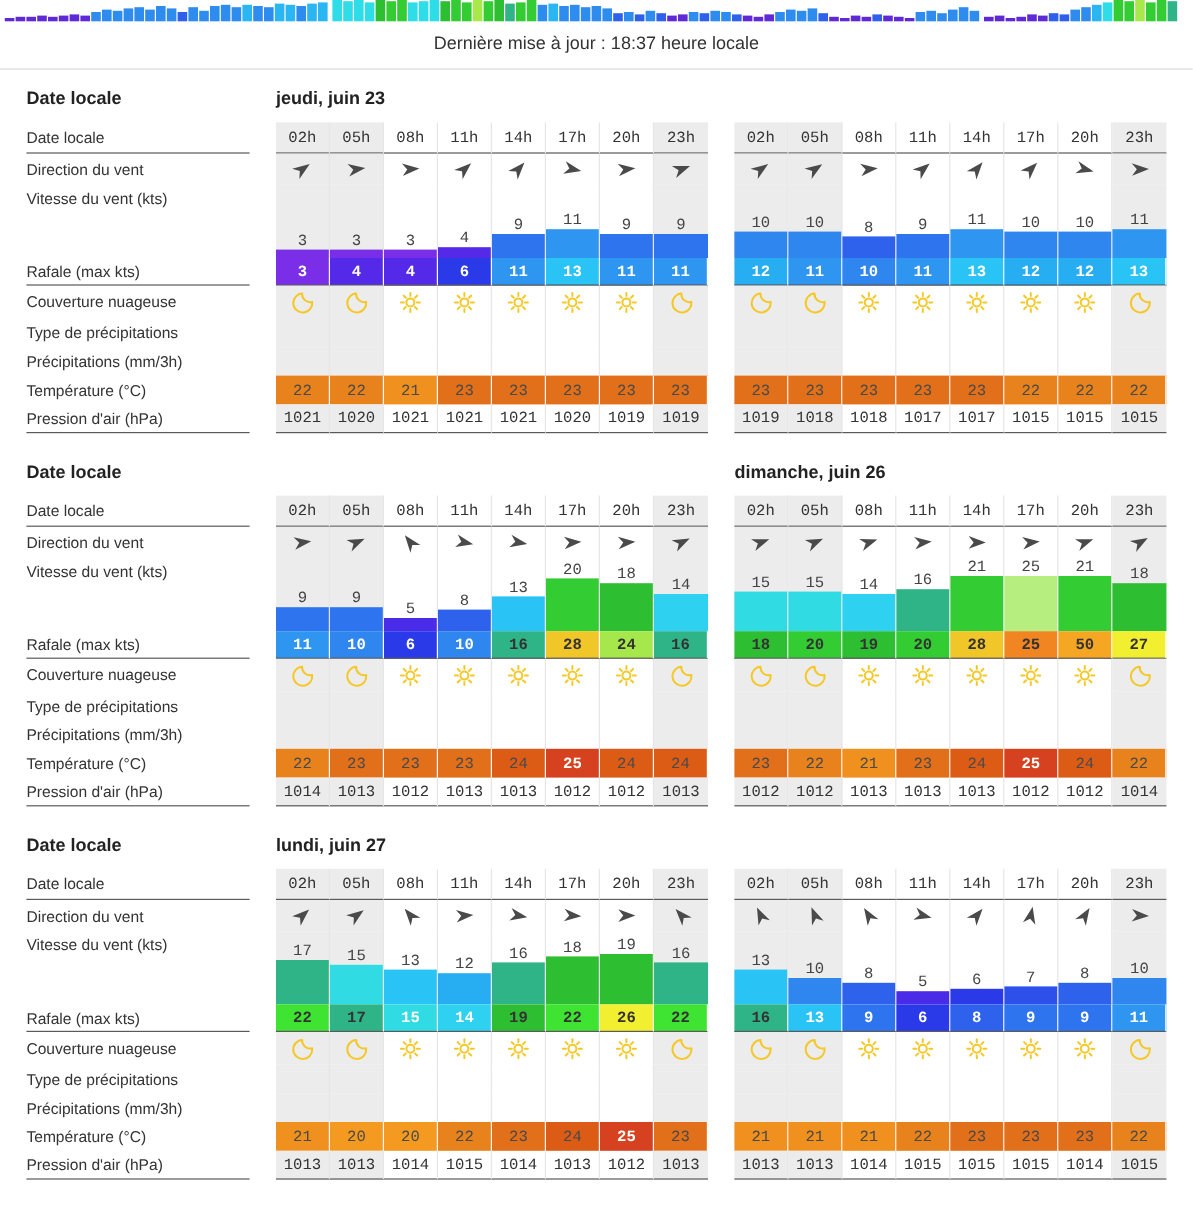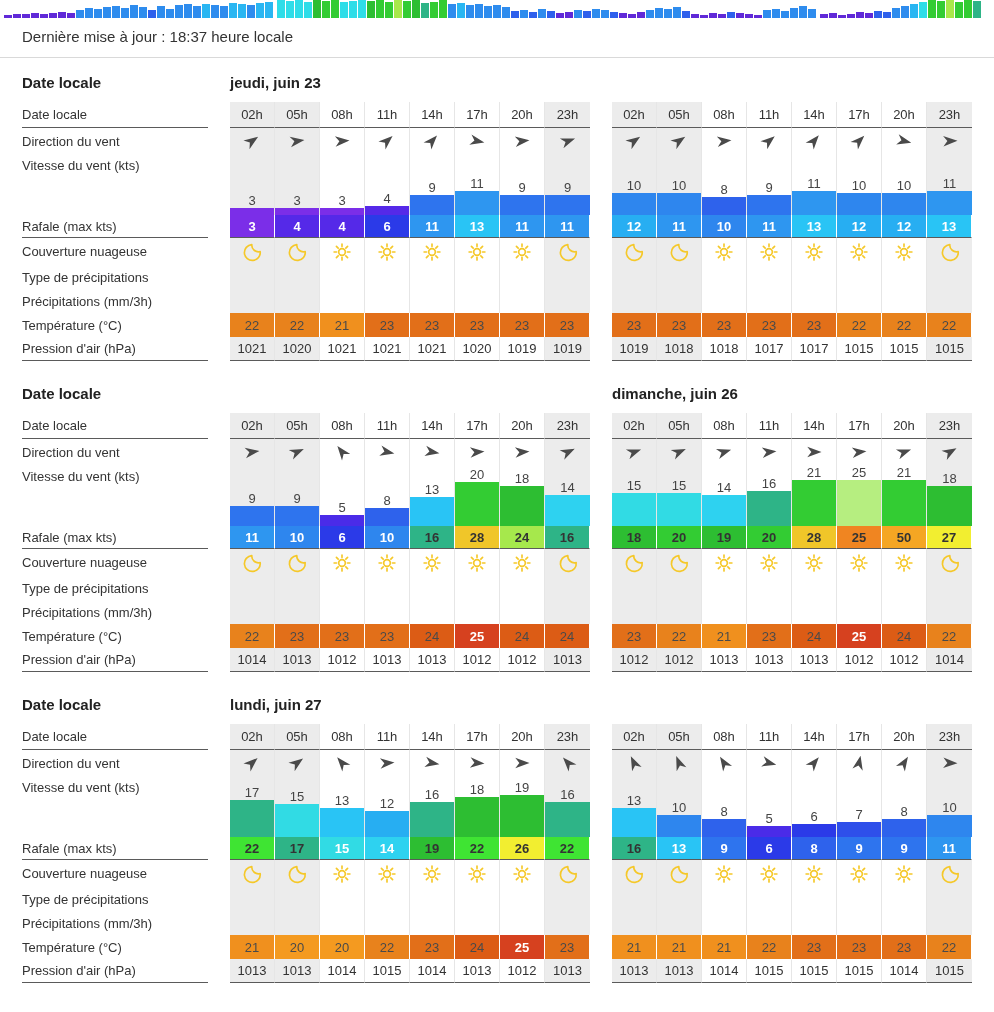--- a/index.html
+++ b/index.html
@@ -4,38 +4,38 @@
 <style>
   * { margin:0; padding:0; box-sizing:border-box; }
   html,body { background:#fff; width:994px; font-family:"Liberation Sans", sans-serif; color:#333; }
 
   
   .strip { height:18px; display:flex; align-items:flex-end; overflow:hidden; padding:0 4px; }
   .strip .bar { width:8px; margin-right:1px; flex:0 0 auto; }
   .strip .gapbar { width:3px; flex:0 0 auto; }
 
   
-  .topbar { display:flex; align-items:center; justify-content:flex-start; padding:10px 22px 12px 22px; border-bottom:1px solid #D9D9D9; }
+  .topbar { display:flex; align-items:center; justify-content:center; padding:10px 22px 12px 22px; border-bottom:1px solid #D9D9D9; }
   .updated { font-size:15px; color:#333; }
   .topbar-actions { display:flex; align-items:center; gap:34px; }
   .action-btn { display:flex; align-items:center; gap:9px; background:none; border:none; font-family:"Liberation Sans",sans-serif; font-size:15px; color:#333; cursor:pointer; }
   .action-btn svg { display:block; }
 
   
   .sections { padding:14px 22px 0 22px; }
   .section { display:grid; grid-template-columns:186px 1fr 1fr; column-gap:22px; margin-bottom:22px; }
   .col { display:grid; grid-template-rows:30px 26px 26px 61px 23px 27px 24px 24px 24px 24px; }
 
   .group-title, .day-title { font-size:15px; font-weight:bold; color:#222; display:flex; align-items:flex-start; padding-top:2px; }
 
   .label-cell { font-size:13px; color:#333; display:flex; align-items:center; }
   .label-cell.top { align-items:flex-start; padding-top:4px; }
   .rule-b { border-bottom:1px solid #5A5A5A; }
 
-  .daytable { display:grid; grid-template-columns:repeat(8,1fr); grid-auto-rows:auto; }
+  .daytable { display:grid; grid-template-columns:repeat(8,1fr); grid-auto-rows:auto;font-family:Liberation Mono, monospace; }
   .cell { position:relative; display:flex; align-items:center; justify-content:center; font-size:13px; border-right:1px solid #E6E6E6; }
   .cell:nth-child(8n) { border-right:none; }
   .cell.night { background:#ECECEC; }
   .cell.darkline { border-bottom:1px solid #5A5A5A; }
 
   .time-cell { color:#333; }
   .speed-cell { flex-direction:column; justify-content:flex-end; align-items:stretch; padding:0; }
   .speed-num { text-align:center; font-size:13px; color:#444; line-height:15px; }
   .speed-bar { width:100%; }
   .gust-cell { font-weight:bold; border-right:1px solid #FFF !important; }

